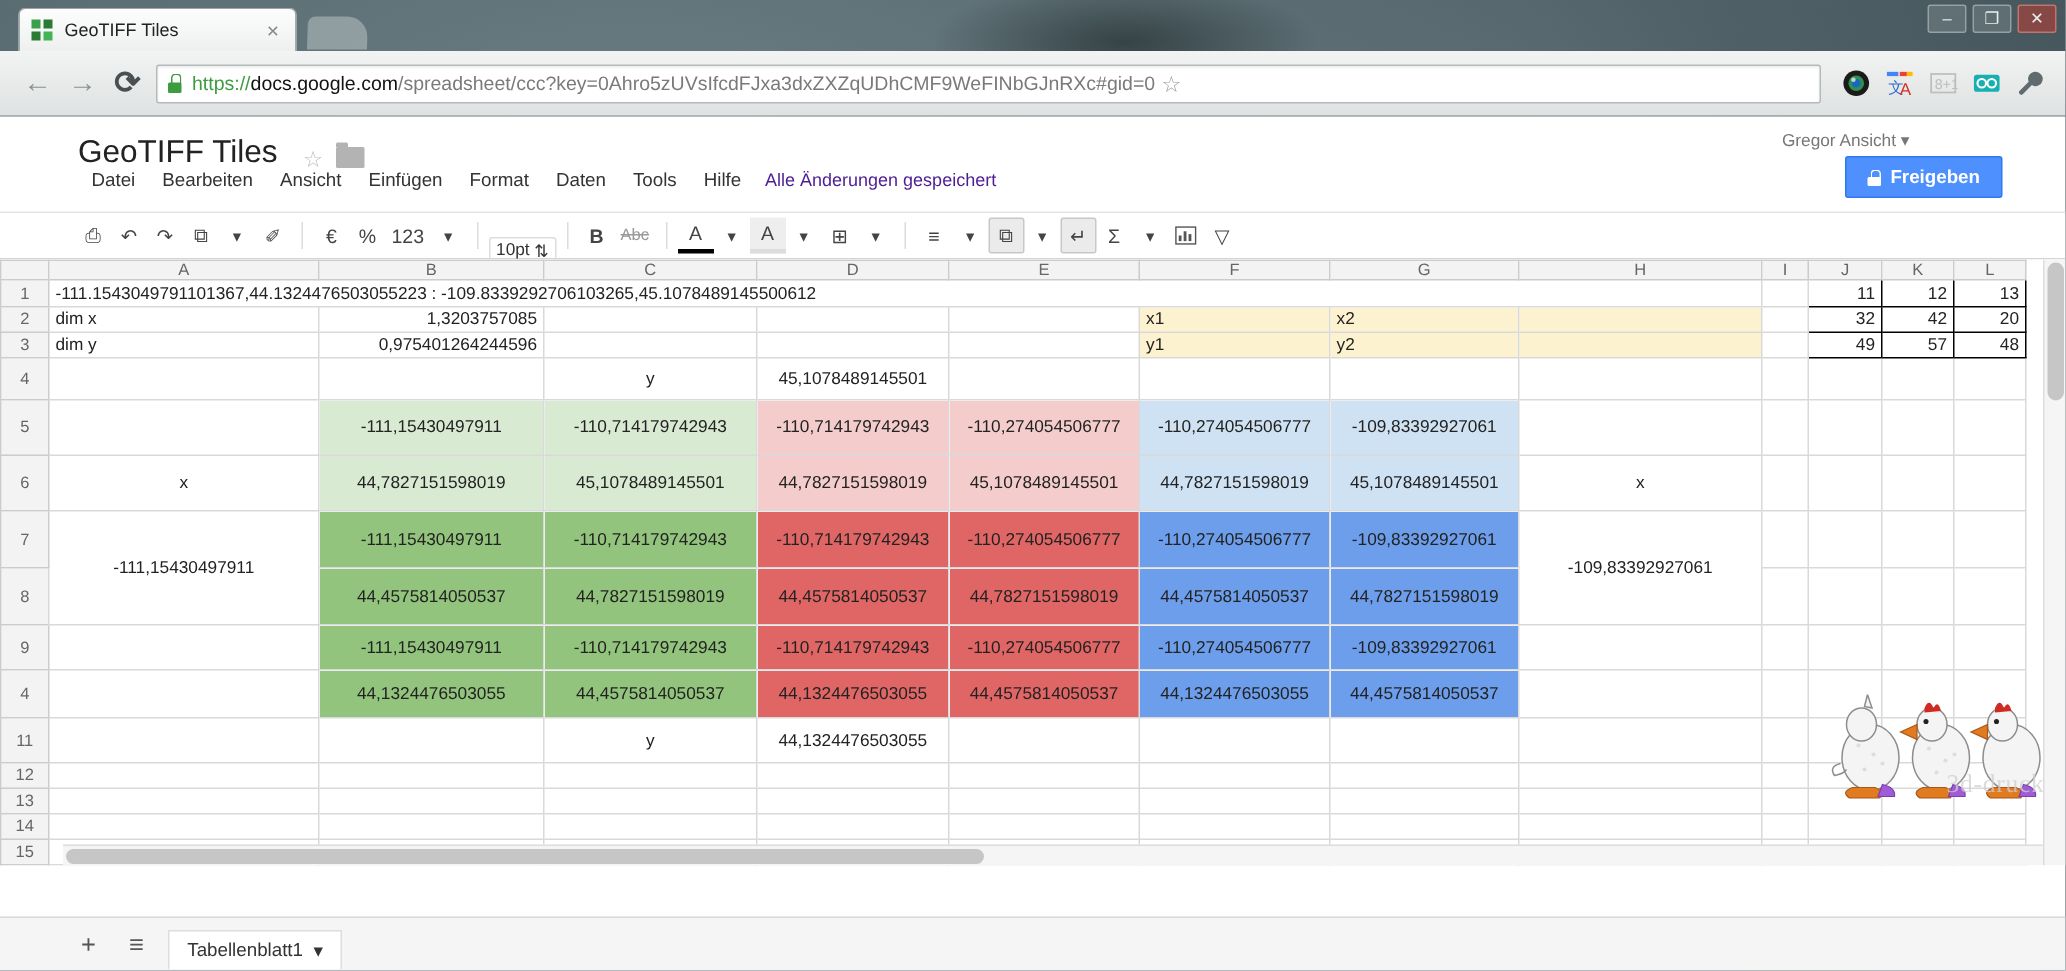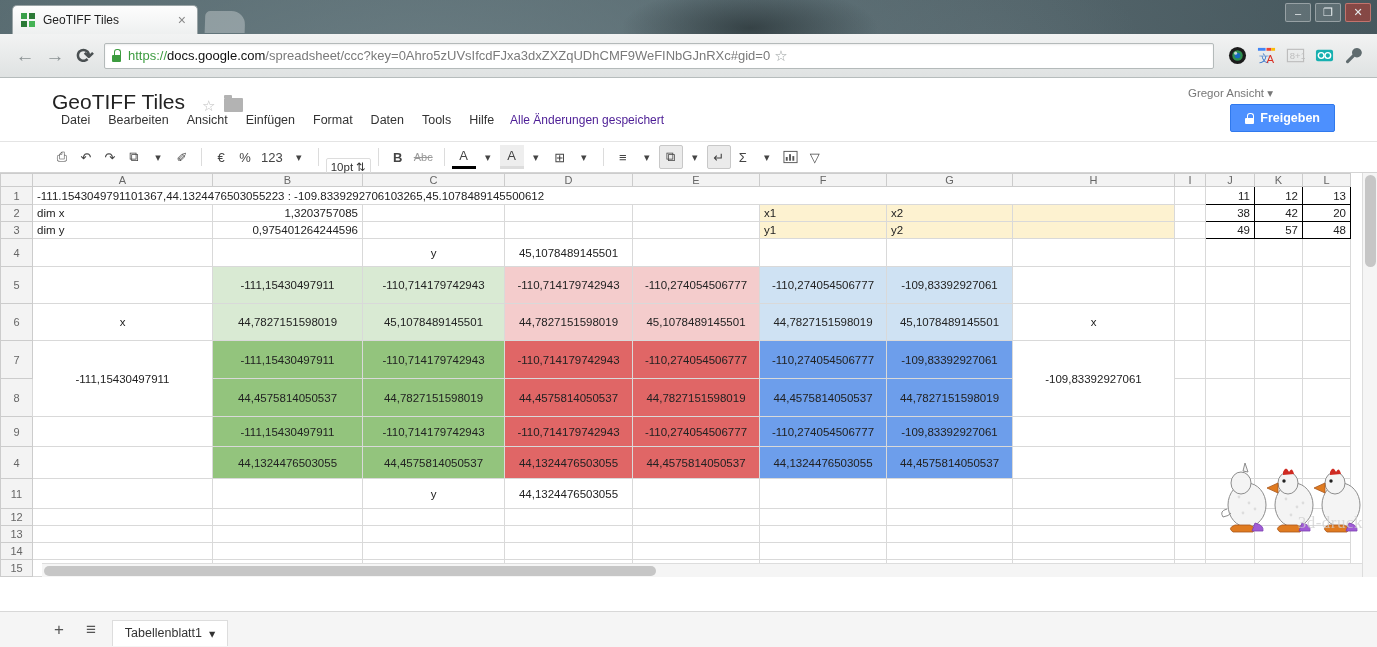--- a/index.html
+++ b/index.html
@@ -362,21 +362,21 @@
           <td class="rowhdr">2</td>
           <td>dim x</td>
           <td class="num">1,3203757085</td>
           <td></td>
           <td></td>
           <td></td>
           <td class="c-yellow">x1</td>
           <td class="c-yellow">x2</td>
           <td class="c-yellow"></td>
           <td></td>
-          <td class="num jkl">38</td>
+          <td class="num jkl">32</td>
           <td class="num jkl">42</td>
           <td class="num jkl">20</td>
         </tr>
 
         <tr style="height:17px">
           <td class="rowhdr">3</td>
           <td>dim y</td>
           <td class="num">0,975401264244596</td>
           <td></td>
           <td></td>

